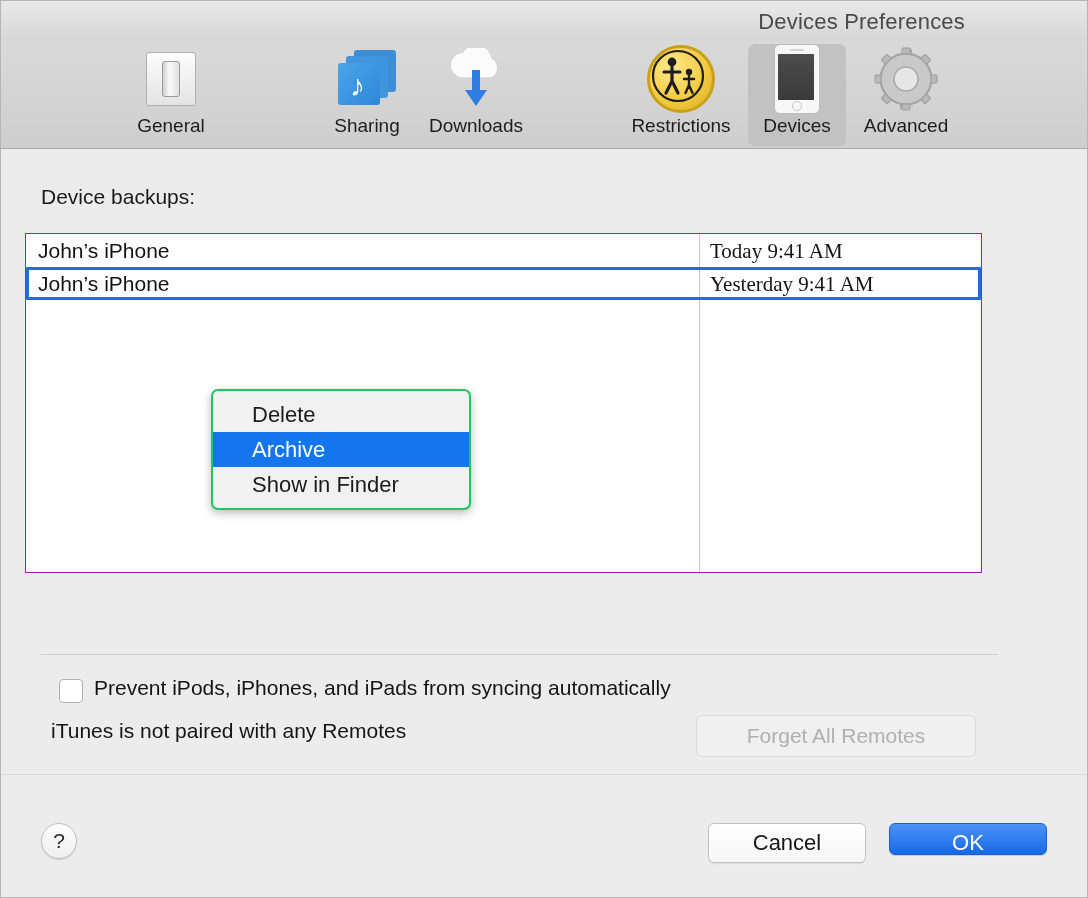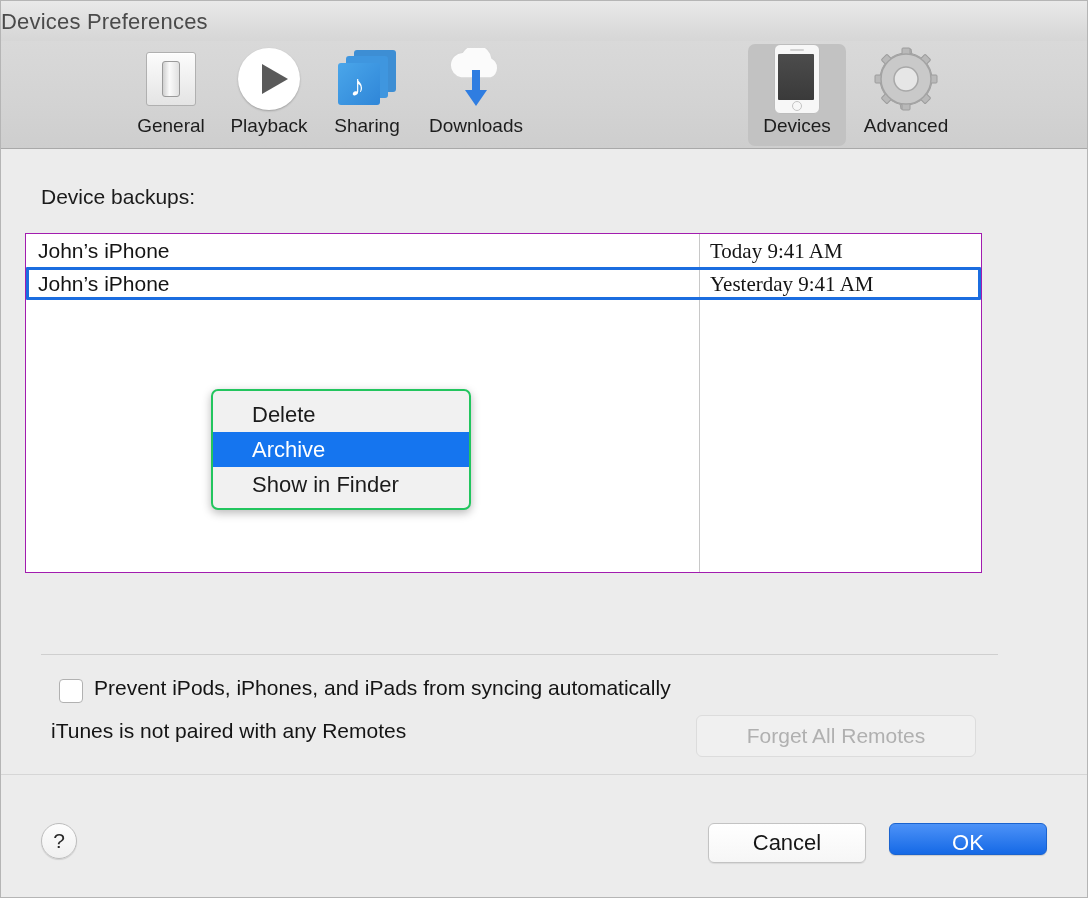--- a/index.html
+++ b/index.html
@@ -27,21 +27,21 @@
     left: 0; top: 0;
     width: 1088px;
     height: 40px;
     background: linear-gradient(to bottom, #e9e9e9 0%, #dfdfdf 50%, #d6d6d6 100%);
     box-sizing: border-box;
   }
   .titlebar-text {
     position: absolute;
     left: 0; top: 8px;
     width: 964px;
-    text-align: left;
+    text-align: right;
     font-size: 22px;
     color: #4a4a4a;
     letter-spacing: 0.2px;
   }
 
   
   .toolbar {
     position: absolute;
     left: 0; top: 40px;
     width: 1088px;
@@ -408,26 +408,20 @@
 
   <div class="toolbar">
 
     <div class="tab" style="left:124px; width:92px;">
       <div class="tab-icon">
         <div class="ic ic-switch"></div>
       </div>
       <div class="tab-label">General</div>
     </div>
 
-    <div class="tab" style="left:218px; width:100px;">
-      <div class="tab-icon">
-        <div class="ic ic-play"></div>
-      </div>
-      <div class="tab-label">Playback</div>
-    </div>
 
     <div class="tab" style="left:320px; width:92px;">
       <div class="tab-icon">
         <div class="ic ic-sharing">
             <i></i>
             <i></i>
             <i></i>
             <b>♪</b>
           </div>
       </div>
@@ -441,20 +435,34 @@
             <path d="M20 30 a13 13 0 0 1 1.5 -25.8 a16 16 0 0 1 29.5 6 a11 11 0 0 1 -1 19.8 z" fill="#fbfbfb" stroke="#d6d6d6" stroke-width="1.5"></path>
             <rect x="31" y="22" width="8" height="24" fill="#2f7de1"></rect>
             <path d="M24 42 L46 42 L35 58 z" fill="#2f7de1"></path>
           </svg>
         </div>
       </div>
       <div class="tab-label">Downloads</div>
     </div>
 
 
+    <div class="tab" style="left:612px; width:136px;">
+      <div class="tab-icon">
+        <div class="ic ic-restrict">
+          <svg width="56" height="56" viewBox="0 0 56 56" style="position:absolute;left:0;top:0;">
+            <circle cx="28" cy="28" r="25" fill="none" stroke="#1d1d1d" stroke-width="2.2"></circle>
+            <circle cx="22" cy="14" r="4.4" fill="#1d1d1d"></circle>
+            <path d="M22 19 L22 33 M14 24 L30 24 M22 33 L16 45 M22 33 L28 45" stroke="#1d1d1d" stroke-width="3.2" fill="none" stroke-linecap="round"></path>
+            <circle cx="39" cy="24" r="3.2" fill="#1d1d1d"></circle>
+            <path d="M39 27.5 L39 37 M34 31 L44 31 M39 37 L35.5 45 M39 37 L42.5 45" stroke="#1d1d1d" stroke-width="2.4" fill="none" stroke-linecap="round"></path>
+          </svg>
+        </div>
+      </div>
+      <div class="tab-label">Restrictions</div>
+    </div>
 
     <div class="tab selected" style="left:747px; width:98px;">
       <div class="tab-icon">
         <div class="ic ic-phone">
           <span class="spk"></span>
           <span class="screen"></span>
           <span class="home"></span>
         </div>
       </div>
       <div class="tab-label">Devices</div>

